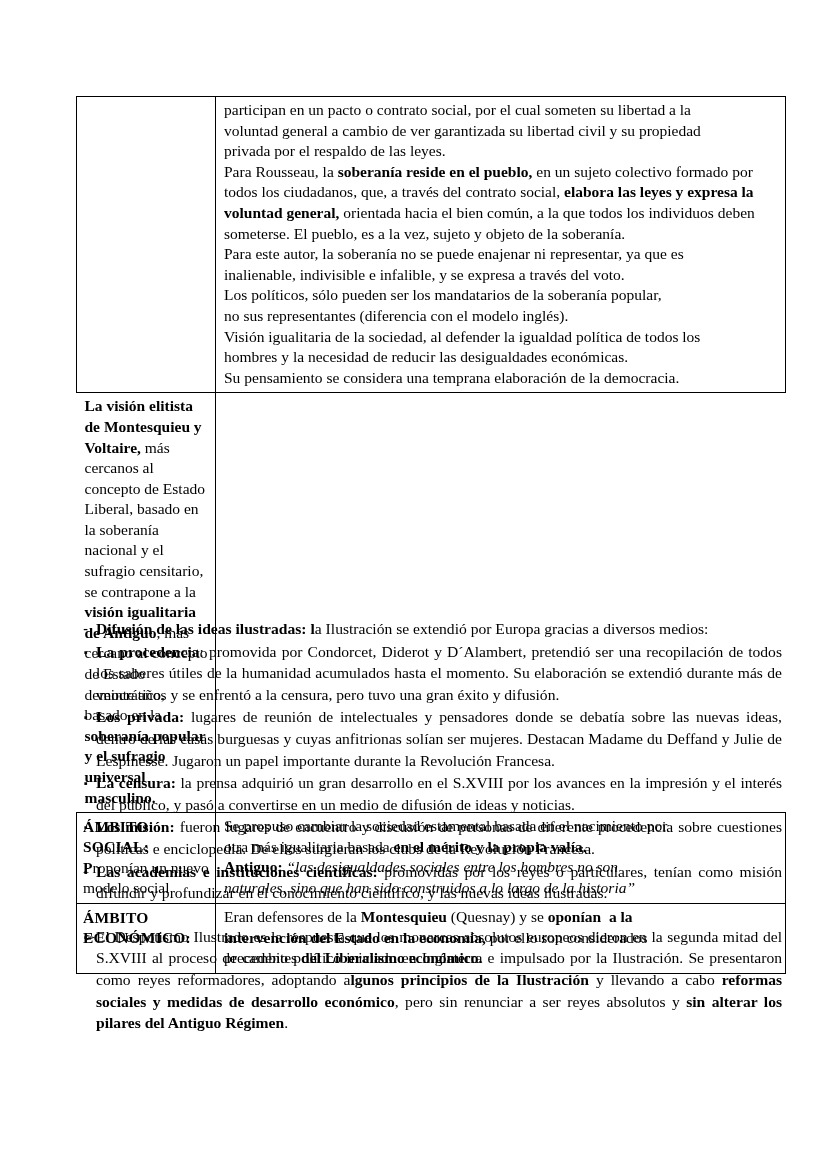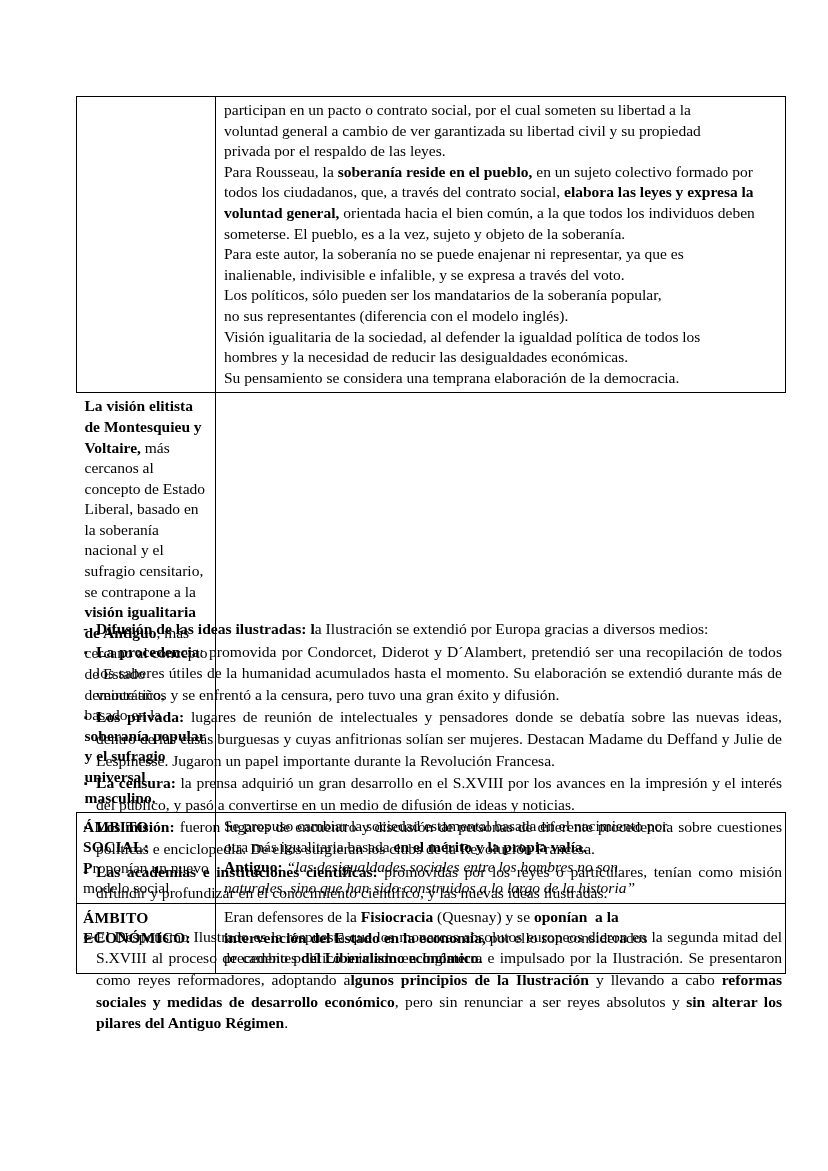--- a/index.html
+++ b/index.html
@@ -176,21 +176,21 @@
     </tr>
     <tr>
       <td class="col-label">
         <div class="label-cell">
           <div class="hd">ÁMBITO</div>
           <div class="hd">ECONÓMICO:</div>
         </div>
       </td>
       <td class="col-body">
         <div class="body-cell">
-          <p>Eran defensores de la <b>Fisiocracia</b> (Quesnay) y se <b>oponían&nbsp; a la<br>
+          <p>Eran defensores de la <b>Montesquieu</b> (Quesnay) y se <b>oponían&nbsp; a la<br>
             intervención del Estado en la economía,</b> por ello son considerados<br>
             precedentes <b>del Liberalismo económico.</b></p>
         </div>
       </td>
     </tr>
   </tbody>
     </table>
 
   <div class="blocks">
 

